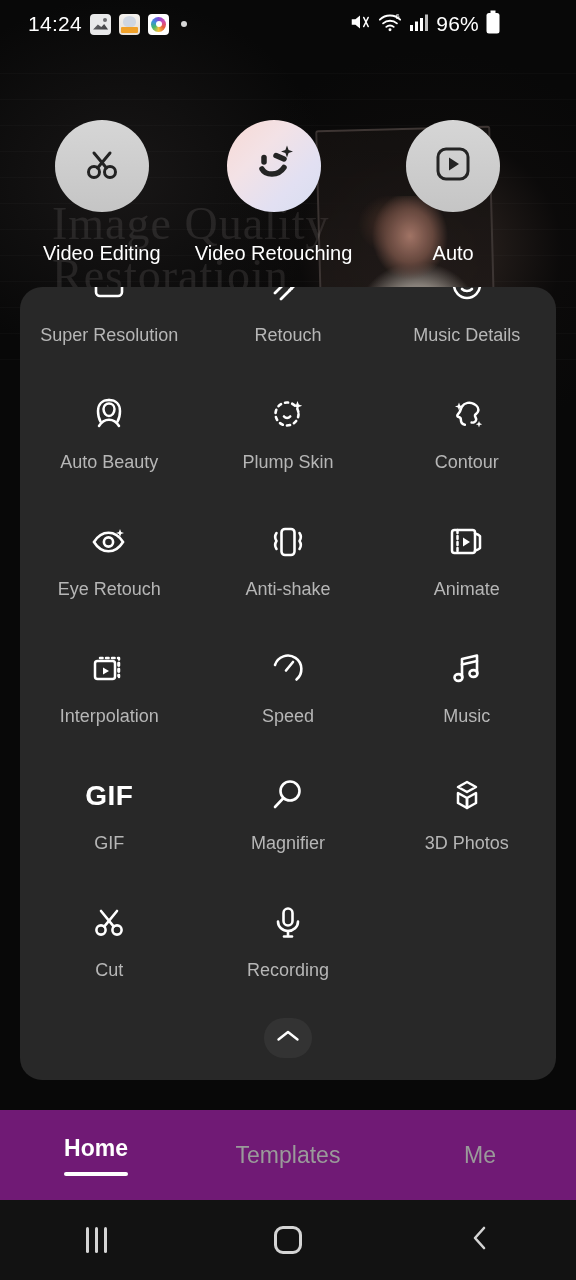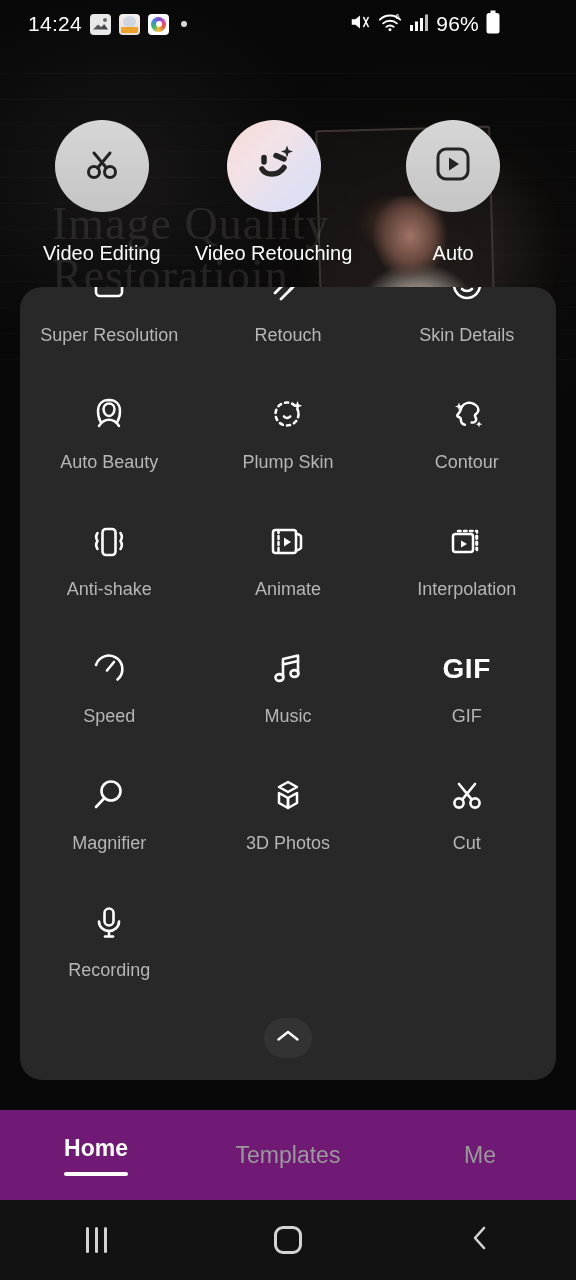--- a/index.html
+++ b/index.html
@@ -300,21 +300,21 @@
         <div class="cell-label">Retouch</div>
       </div>
 
       <div class="cell">
         <div class="cell-icon">
           <svg width="44" height="44" viewBox="0 0 44 44" fill="none" stroke="#fff" stroke-width="2.6" stroke-linecap="round">
             <circle cx="22" cy="19" r="13"></circle>
             <path d="M17 23c2.5 2.6 7.5 2.6 10 0" stroke-width="2.6"></path>
           </svg>
         </div>
-        <div class="cell-label">Skin Details</div>
+        <div class="cell-label">Music Details</div>
       </div>
 
       <div class="cell">
         <div class="cell-icon">
           <svg width="44" height="44" viewBox="0 0 44 44" fill="none" stroke="#fff" stroke-width="2.5" stroke-linecap="round" stroke-linejoin="round">
             <path d="M22 7c-7 0-11 4.5-11 11 0 5 1 8 2.5 10.5"></path>
             <path d="M22 7c7 0 11 4.5 11 11 0 5-1 8-2.5 10.5"></path>
             <path d="M16.5 16c0-3.2 2.4-5.5 5.5-5.5s5.5 2.3 5.5 5.5c0 4-2.5 7-5.5 7s-5.5-3-5.5-7z"></path>
             <path d="M12 33c2.5-4.2 6-6.2 10-6.2S29.5 28.8 32 33"></path>
           </svg>
@@ -338,20 +338,30 @@
           <svg width="44" height="44" viewBox="0 0 44 44" fill="none" stroke="#fff" stroke-width="2.5" stroke-linecap="round" stroke-linejoin="round">
             <path d="M29 11c-4-2.5-9.5-1.3-12 2.5-1.5 2.3-1.2 4-2.5 5.8-1 1.4-2.2 2-2.2 3.2 0 1 1 1.6 2 1.8 1.2.3 1.6 1.4 1.6 2.8 0 2.3 1.6 4.2 4 4.6"></path>
             <path d="M29 11c3.6 1.8 5 5 4 7.6-.8 2-2.6 2.2-3 3.6-.5 1.8 1.4 2.6 1.2 4.4-.2 2-2.4 3.2-4.6 3"></path>
             <path d="M14 9.5l1.1 2.9 2.9 1.1-2.9 1.1L14 17.5l-1.1-2.9-2.9-1.1 2.9-1.1z" fill="#fff" stroke="none"></path>
             <path d="M34 28l.9 2.3 2.3.9-2.3.9-.9 2.3-.9-2.3-2.3-.9 2.3-.9z" fill="#fff" stroke="none"></path>
           </svg>
         </div>
         <div class="cell-label">Contour</div>
       </div>
 
+      <div class="cell">
+        <div class="cell-icon">
+          <svg width="44" height="44" viewBox="0 0 44 44" fill="none" stroke="#fff" stroke-width="2.6" stroke-linecap="round">
+            <path d="M7 22c3.8-6.2 9-9.3 14.5-9.3S32.2 15.8 36 22c-3.8 6.2-9 9.3-14.5 9.3S10.8 28.2 7 22z"></path>
+            <circle cx="21.5" cy="22" r="4.6"></circle>
+            <path d="M33 9l1.1 2.9 2.9 1.1-2.9 1.1L33 17l-1.1-2.9-2.9-1.1 2.9-1.1z" fill="#fff" stroke="none"></path>
+          </svg>
+        </div>
+        <div class="cell-label">Eye Retouch</div>
+      </div>
 
       <div class="cell">
         <div class="cell-icon">
           <svg width="44" height="44" viewBox="0 0 44 44" fill="none" stroke="#fff" stroke-width="2.6" stroke-linecap="round" stroke-linejoin="round">
             <rect x="15.5" y="9" width="13" height="26" rx="3.5"></rect>
             <path d="M10.5 13c-2 3-2 5 0 8-2 3-2 5 0 8"></path>
             <path d="M33.5 13c2 3 2 5 0 8 2 3 2 5 0 8"></path>
           </svg>
         </div>
         <div class="cell-label">Anti-shake</div>

